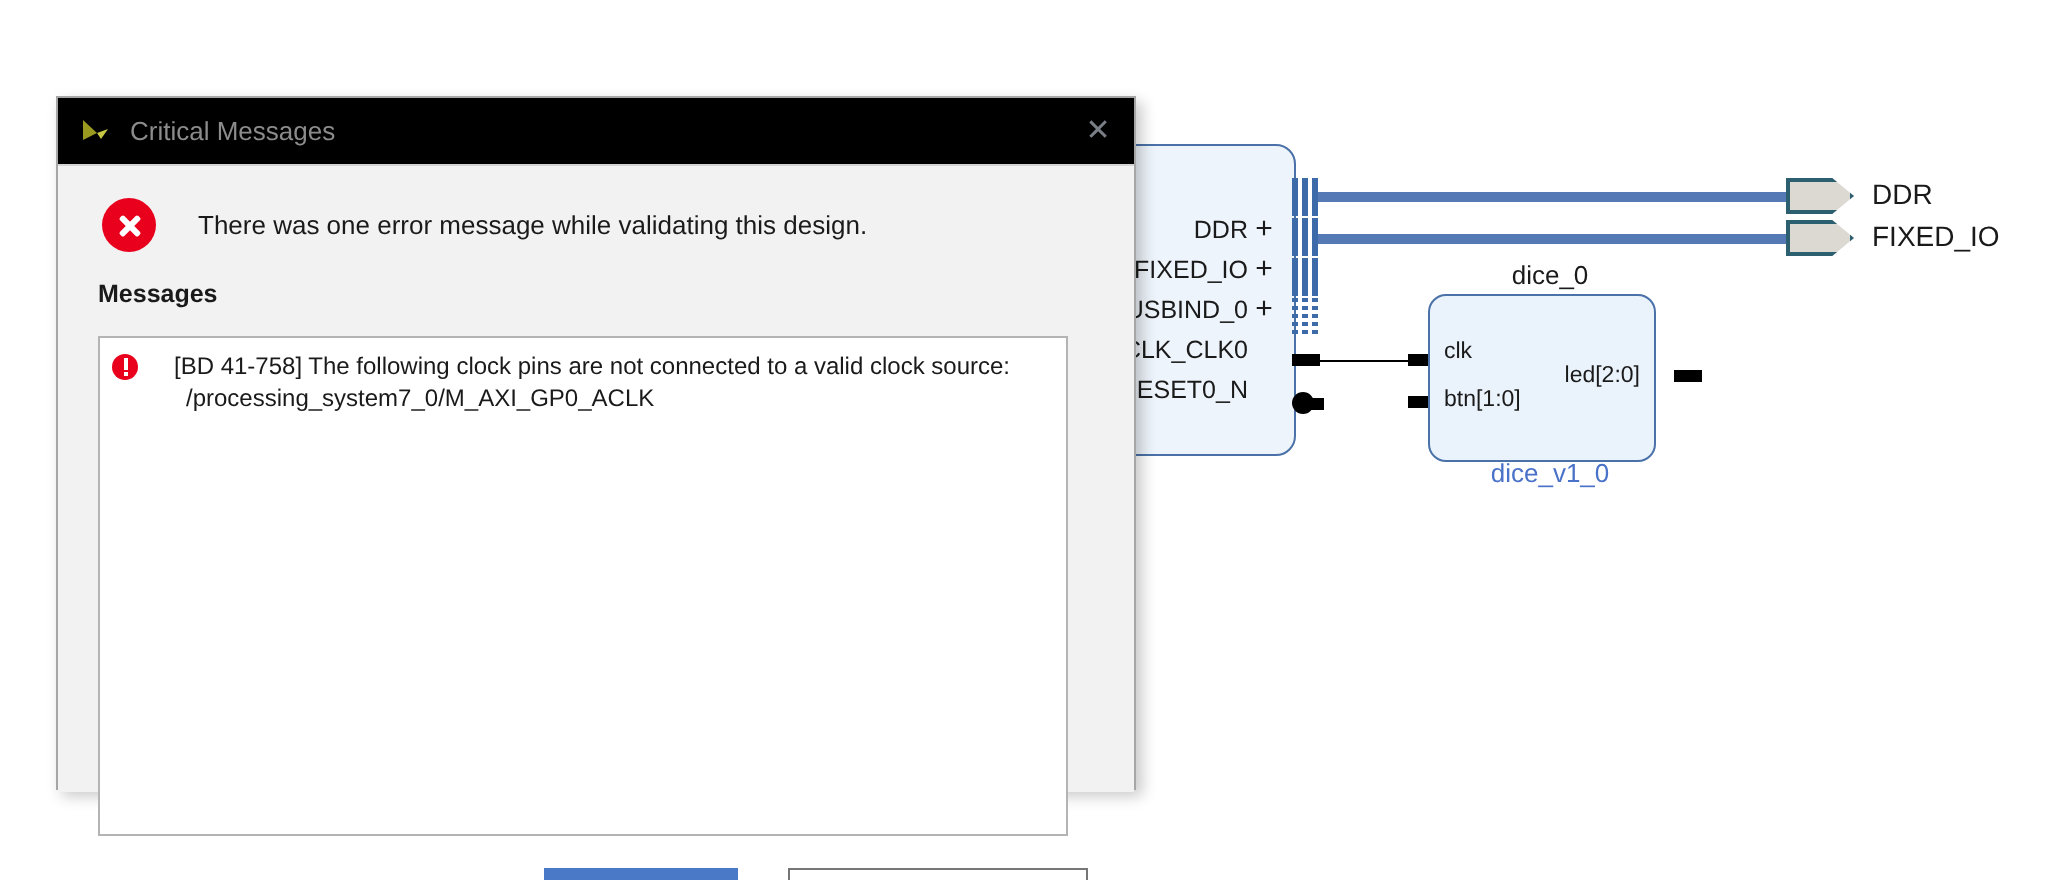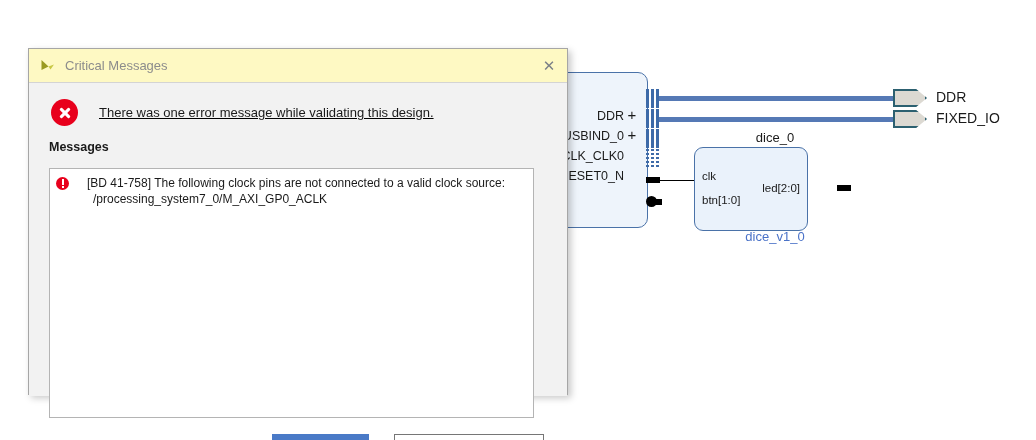--- a/index.html
+++ b/index.html
@@ -107,21 +107,21 @@
   }
   .buswire {
     position: absolute;
     background: #5579b5;
     height: 5px;
   }
 
   
   .dice-block {
     position: absolute;
-    left: 694px;
+    left: 714px;
     top: 147px;
     width: 114px;
     height: 84px;
     background: #eaf2fb;
     border: 1px solid #4a72a8;
     border-radius: 9px;
     box-sizing: border-box;
   }
   .dice-title {
     position: absolute;
@@ -182,21 +182,21 @@
     width: 540px;
     height: 347px;
     background: #f2f2f2;
     border: 1px solid #a6a6a6;
     box-sizing: border-box;
     box-shadow: 3px 3px 7px rgba(0,0,0,0.22);
   }
   .titlebar {
     position: relative;
     height: 33px;
-    background: #fef9c3;
+    background: #000000;
     border-bottom: 1px solid #d4d4d4;
     display: flex;
     align-items: center;
   }
   .titlebar-icon {
     margin-left: 10px;
     width: 17px;
     height: 17px;
     position: relative;
     flex: none;
@@ -224,21 +224,20 @@
   .dialog-body {
     position: relative;
     height: 313px;
     background: #f2f2f2;
   }
 
   .banner {
     display: flex;
     align-items: center;
     padding: 16px 0 14px 22px;
-    text-decoration: underline;
   }
   .err-circle {
     width: 27px;
     height: 27px;
     border-radius: 50%;
     background: #e8001c;
     position: relative;
     flex: none;
   }
   .err-circle::before,
@@ -357,20 +356,21 @@
   }
 </style>
 </head>
 <body>
 
 <div id="bd-canvas">
 
   <div class="ps7-block">
     <div class="ps7-pinlist">
       <div class="ps7-pin"><span>DDR</span><span class="plus">+</span></div>
+      <div class="ps7-pin"><span>FIXED_IO</span><span class="plus">+</span></div>
       <div class="ps7-pin"><span>USBIND_0</span><span class="plus">+</span></div>
       <div class="ps7-pin"><span>FCLK_CLK0</span><span class="plus" style="visibility:hidden">+</span></div>
       <div class="ps7-pin"><span>K_RESET0_N</span><span class="plus" style="visibility:hidden">+</span></div>
     </div>
   </div>
 
   <div class="buspin" style="top:89px">
       <i></i>
       <i></i>
       <i></i>

